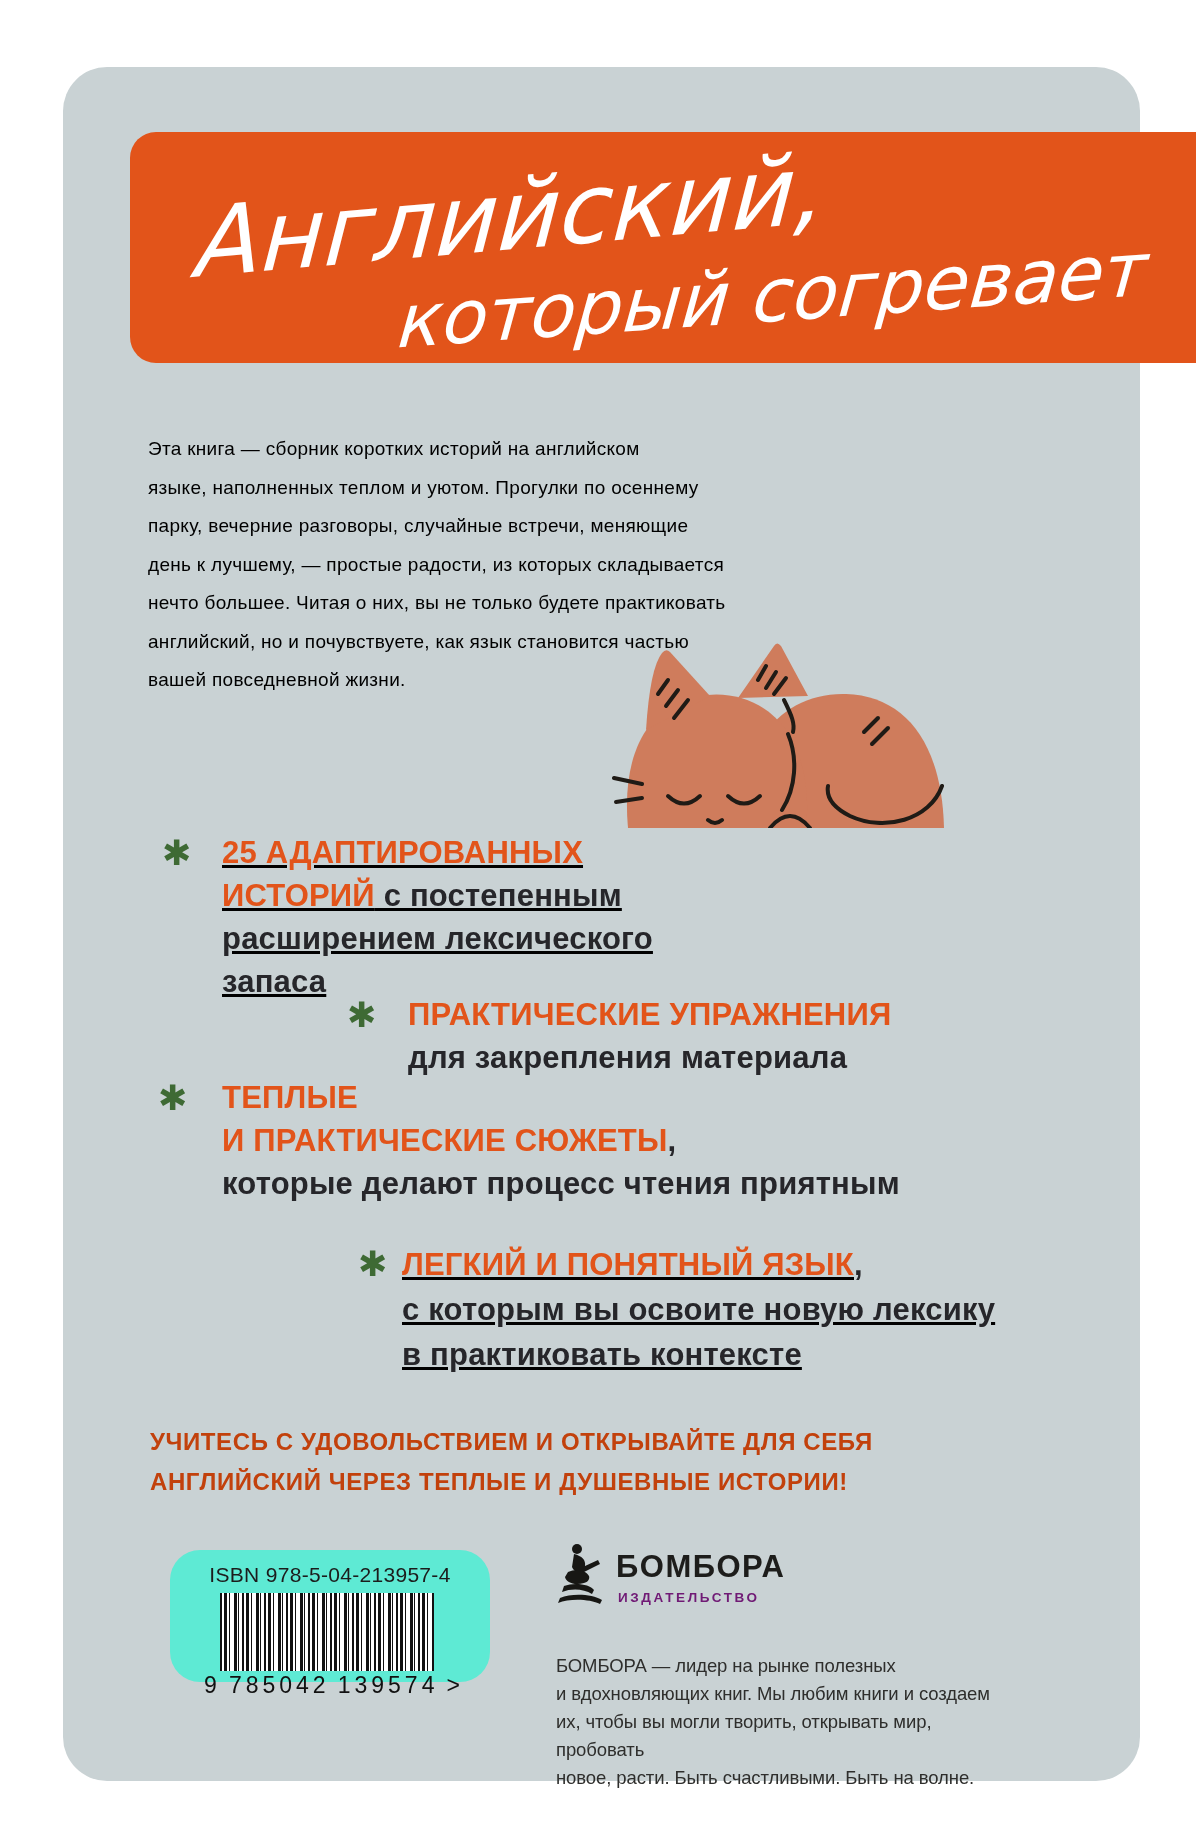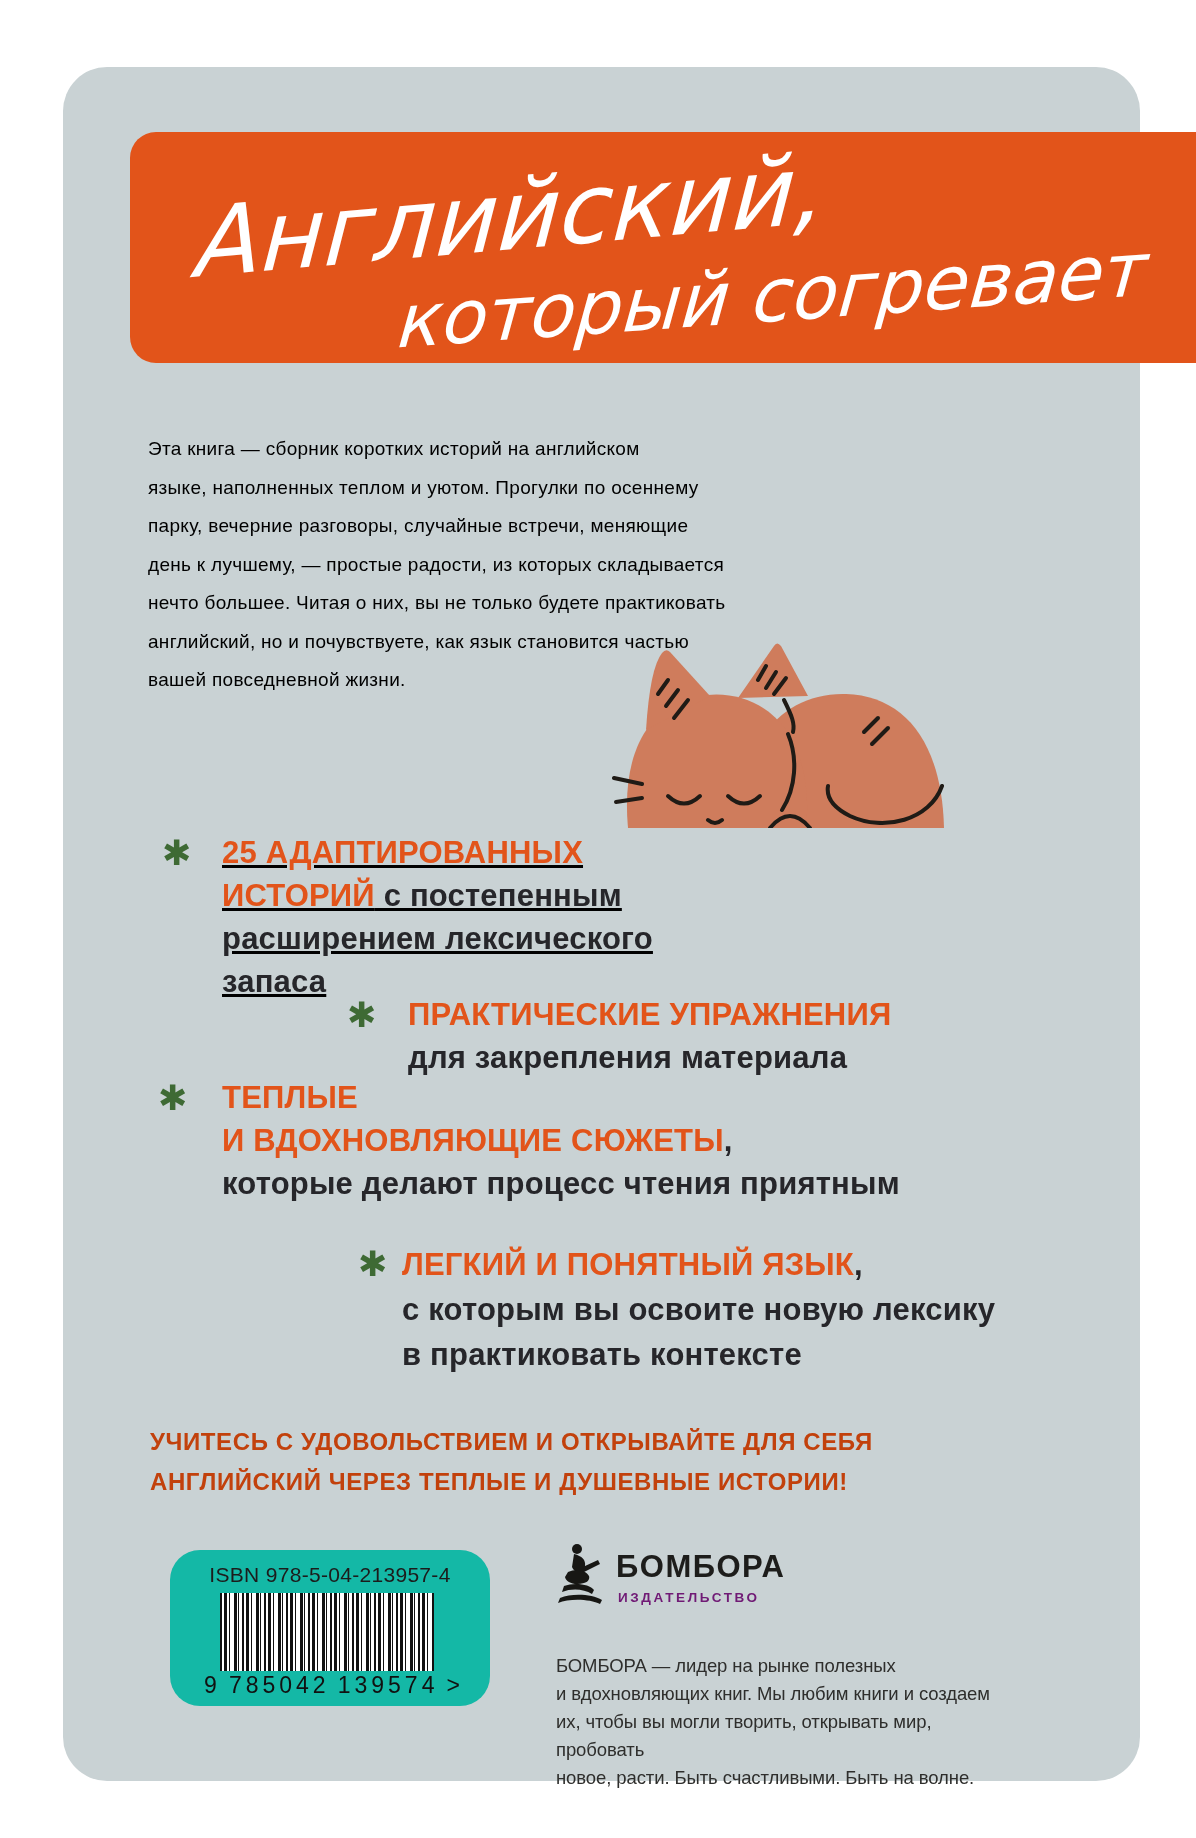--- a/index.html
+++ b/index.html
@@ -36,22 +36,22 @@
     letter-spacing:0.2px;white-space:nowrap;
   }
   .o{color:#e2541a;}
   .d{color:#26262a;}
   .b4 .bullet-lines,.b4-lines{line-height:45px;}
   .cta{
     position:absolute;left:150px;top:1422px;color:#c2410c;font-weight:bold;
     font-size:24px;line-height:40px;letter-spacing:0.6px;white-space:nowrap;
   }
   .isbn-box{
-    position:absolute;left:170px;top:1550px;width:320px;height:156px;
-    background:#14b8a6;border-radius:30px;
+    position:absolute;left:170px;top:1550px;width:320px;height:132px;
+    background:#5eead4;border-radius:30px;
   }
   .isbn-label{
     position:absolute;left:0;top:13px;width:100%;text-align:center;
     font-size:21px;color:#1c1c1c;letter-spacing:0.3px;
   }
   .barcode{
     position:absolute;left:50px;top:43px;width:214px;height:78px;
     background:repeating-linear-gradient(90deg,
       #111 0 2px,#fff 2px 4px,#111 4px 7px,#fff 7px 9px,
       #111 9px 10px,#fff 10px 14px,#111 14px 17px,#fff 17px 18px,
@@ -134,26 +134,26 @@
 
 <div class="bullet-ast" style="left:347px;top:998px;">✱</div>
 <div class="bullet-lines" style="left:408px;top:993px;">
   <div><span class="o">ПРАКТИЧЕСКИЕ УПРАЖНЕНИЯ</span></div>
   <div><span class="d">для закрепления материала</span></div>
 </div>
 
 <div class="bullet-ast" style="left:158px;top:1081px;">✱</div>
 <div class="bullet-lines" style="left:222px;top:1076px;">
   <div><span class="o">ТЕПЛЫЕ</span></div>
-  <div><span class="o">И ВДОХНОВЛЯЮЩИЕ СЮЖЕТЫ</span><span class="d">,</span></div>
+  <div><span class="o">И ПРАКТИЧЕСКИЕ СЮЖЕТЫ</span><span class="d">,</span></div>
   <div><span class="d">которые делают процесс чтения приятным</span></div>
 </div>
 
 <div class="bullet-ast" style="left:358px;top:1247px;">✱</div>
-<div class="bullet-lines b4-lines" style="left:402px;top:1242px;">
+<div class="bullet-lines b4-lines" style="left:402px;top:1242px;text-decoration:underline;">
   <div><span class="o">ЛЕГКИЙ И ПОНЯТНЫЙ ЯЗЫК</span><span class="d">,</span></div>
   <div><span class="d">с которым вы освоите новую лексику</span></div>
   <div><span class="d">в практиковать контексте</span></div>
 </div>
 
 <div class="cta">
   <div>УЧИТЕСЬ С УДОВОЛЬСТВИЕМ И ОТКРЫВАЙТЕ ДЛЯ СЕБЯ</div>
   <div>АНГЛИЙСКИЙ ЧЕРЕЗ ТЕПЛЫЕ И ДУШЕВНЫЕ ИСТОРИИ!</div>
 </div>
 

